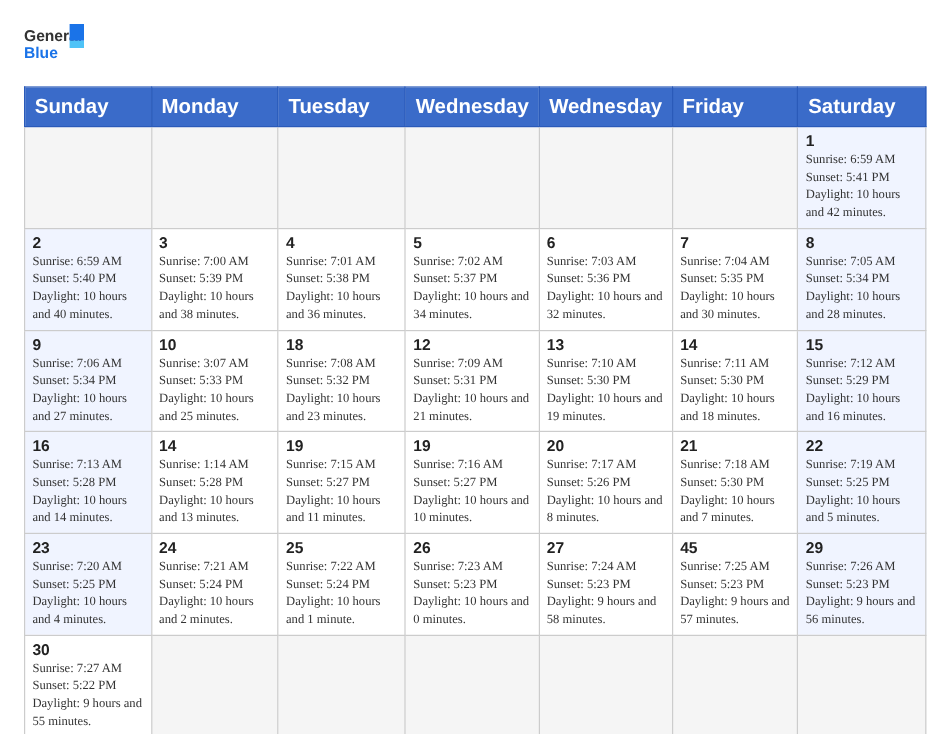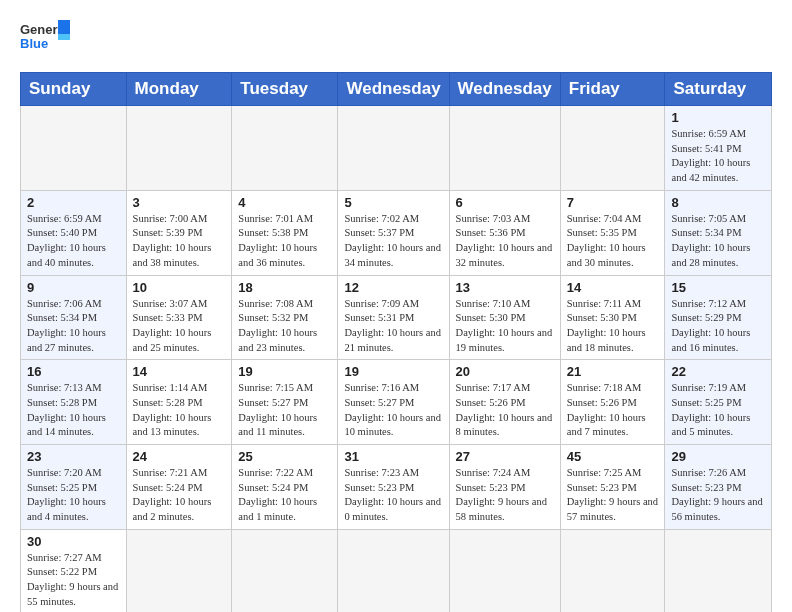--- a/index.html
+++ b/index.html
@@ -242,21 +242,21 @@
         </td>
         <td>
           <div class="day-number">20</div>
           <div class="day-info">Sunrise: 7:17 AM
 Sunset: 5:26 PM
 Daylight: 10 hours and 8 minutes.</div>
         </td>
         <td>
           <div class="day-number">21</div>
           <div class="day-info">Sunrise: 7:18 AM
-Sunset: 5:26 PM
+Sunset: 5:30 PM
 Daylight: 10 hours and 7 minutes.</div>
         </td>
         <td class="weekend">
           <div class="day-number">22</div>
           <div class="day-info">Sunrise: 7:19 AM
 Sunset: 5:25 PM
 Daylight: 10 hours and 5 minutes.</div>
         </td>
       </tr>
       <tr>
@@ -272,21 +272,21 @@
 Sunset: 5:24 PM
 Daylight: 10 hours and 2 minutes.</div>
         </td>
         <td>
           <div class="day-number">25</div>
           <div class="day-info">Sunrise: 7:22 AM
 Sunset: 5:24 PM
 Daylight: 10 hours and 1 minute.</div>
         </td>
         <td>
-          <div class="day-number">31</div>
+          <div class="day-number">26</div>
           <div class="day-info">Sunrise: 7:23 AM
 Sunset: 5:23 PM
 Daylight: 10 hours and 0 minutes.</div>
         </td>
         <td>
           <div class="day-number">27</div>
           <div class="day-info">Sunrise: 7:24 AM
 Sunset: 5:23 PM
 Daylight: 9 hours and 58 minutes.</div>
         </td>

